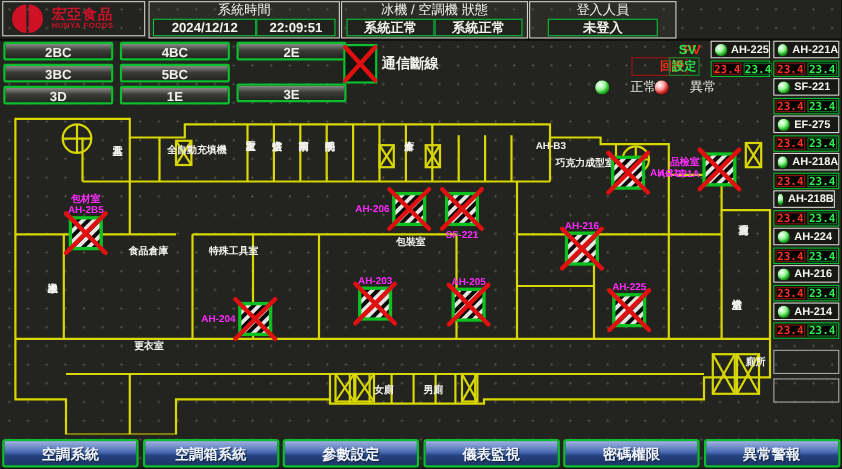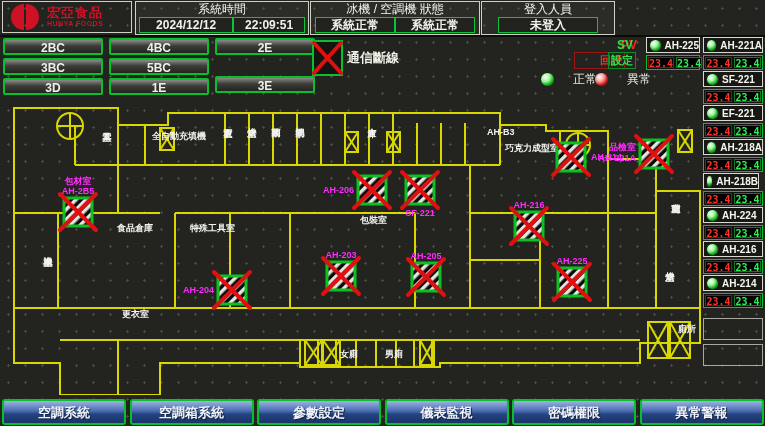--- a/index.html
+++ b/index.html
@@ -159,21 +159,21 @@
       <div class="unit-btn" style="left: 703px; top: 71px; width: 60px;">
         <span class="led green"></span>
         <span class="uname">SF-221</span>
       </div>
       <div class="valpair" style="left: 703px; top: 89px; width: 60px;">
         <span class="valbox pv">23.4</span>
         <span class="valbox sv">23.4</span>
       </div>
       <div class="unit-btn" style="left: 703px; top: 105px; width: 60px;">
         <span class="led green"></span>
-        <span class="uname">EF-221</span>
+        <span class="uname">EF-275</span>
       </div>
       <div class="valpair" style="left: 703px; top: 123px; width: 60px;">
         <span class="valbox pv">23.4</span>
         <span class="valbox sv">23.4</span>
       </div>
       <div class="unit-btn" style="left: 703px; top: 139px; width: 60px;">
         <span class="led green"></span>
         <span class="uname">AH-218A</span>
       </div>
       <div class="valpair" style="left: 703px; top: 157px; width: 60px;">

